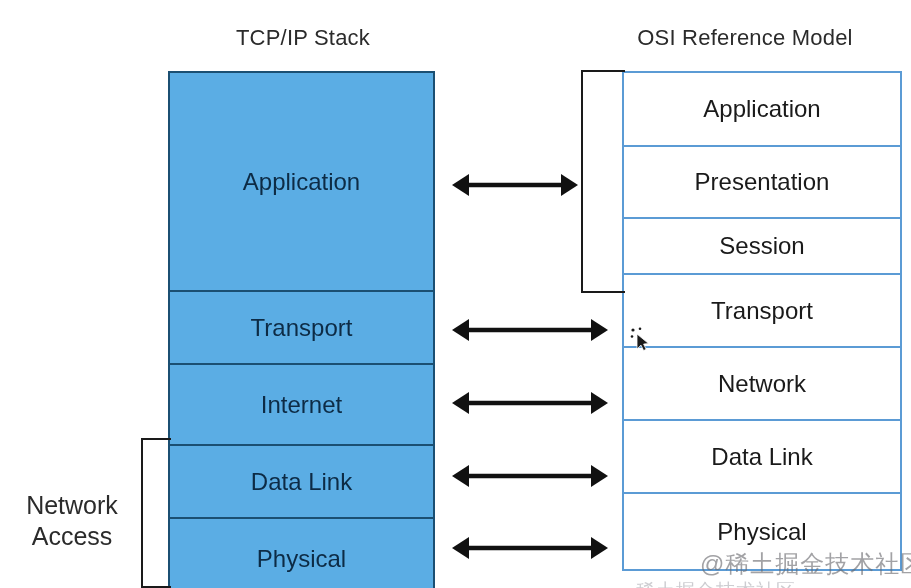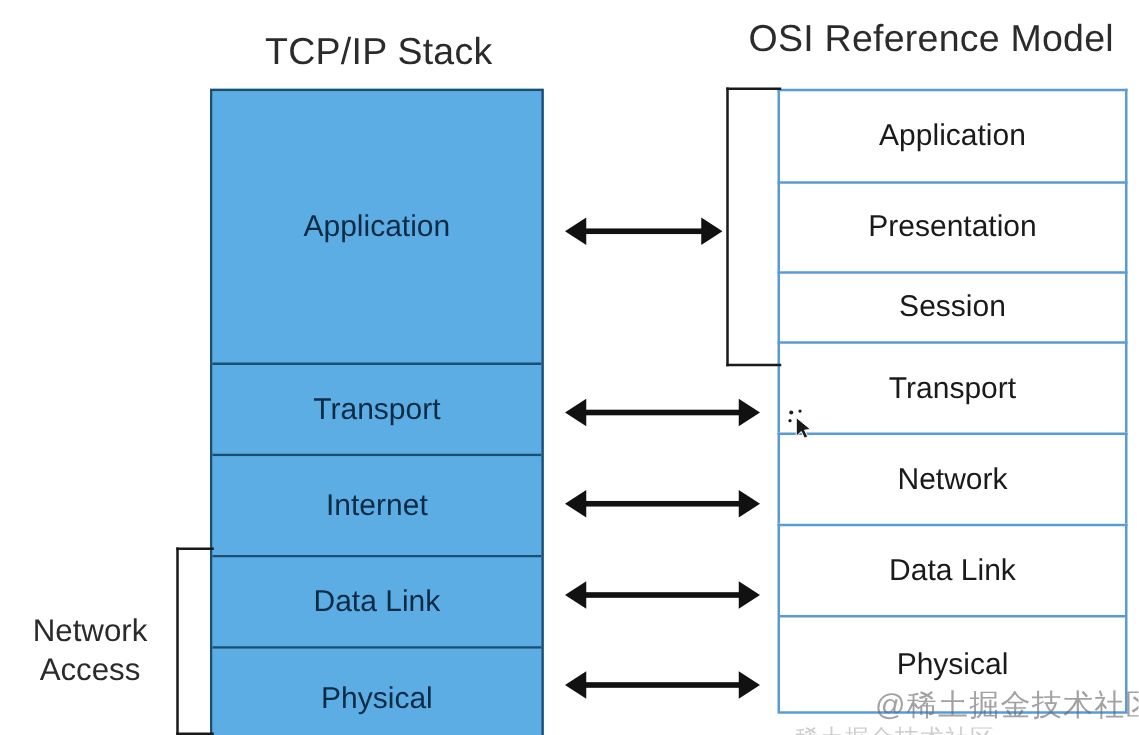--- a/index.html
+++ b/index.html
@@ -14,28 +14,28 @@
     position: relative;
     width: 911px;
     height: 588px;
     background: #ffffff;
     overflow: hidden;
   }
 
   
   .col-title {
     position: absolute;
-    font-size: 30px;
+    font-size: 22px;
     color: #2b2b2b;
     letter-spacing: 0.2px;
     white-space: nowrap;
     text-align: center;
   }
   #tcpip-title { left: 170px; top: 25px; width: 266px; }
-  #osi-title   { left: 590px; top: 15px; width: 310px; }
+  #osi-title   { left: 590px; top: 25px; width: 310px; }
 
   
   #tcpip-stack {
     position: absolute;
     left: 168px;
     top: 71px;
     width: 267px;
     border: 2px solid #1b4f72;
     box-sizing: border-box;
     background: #5bade4;

